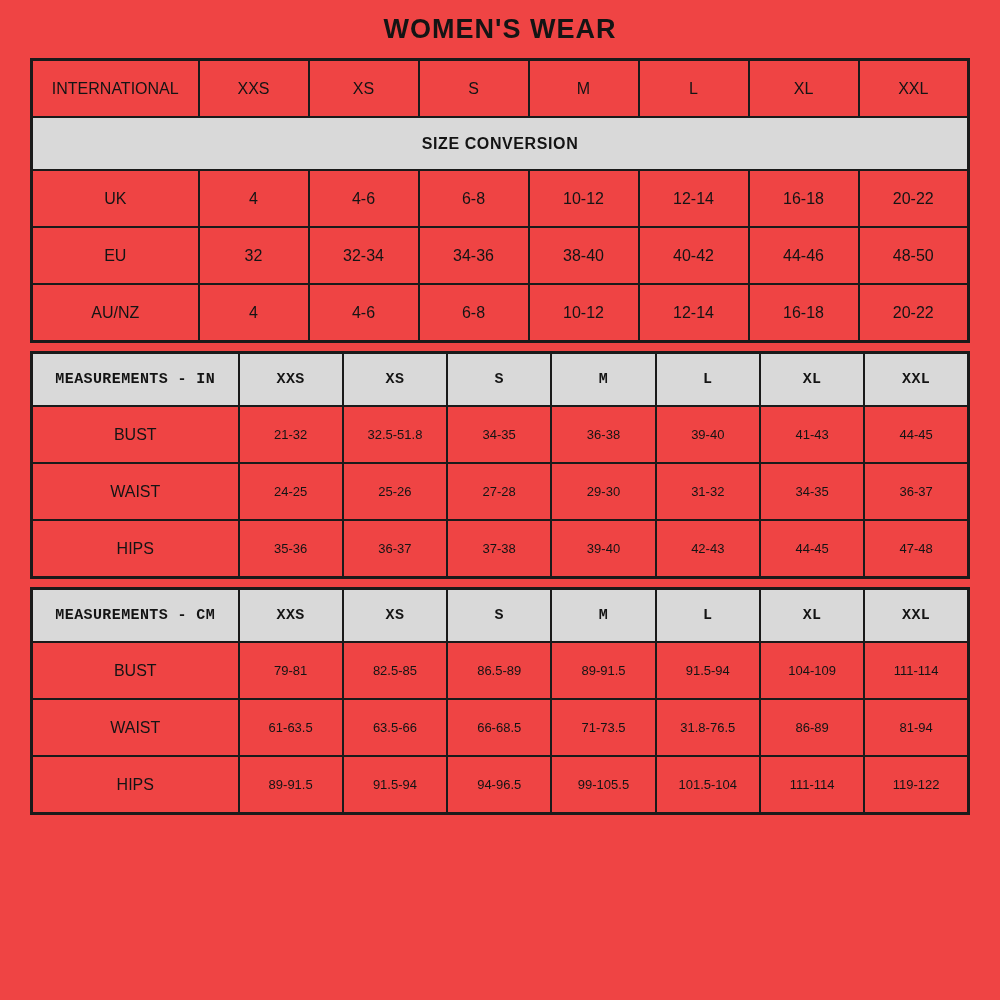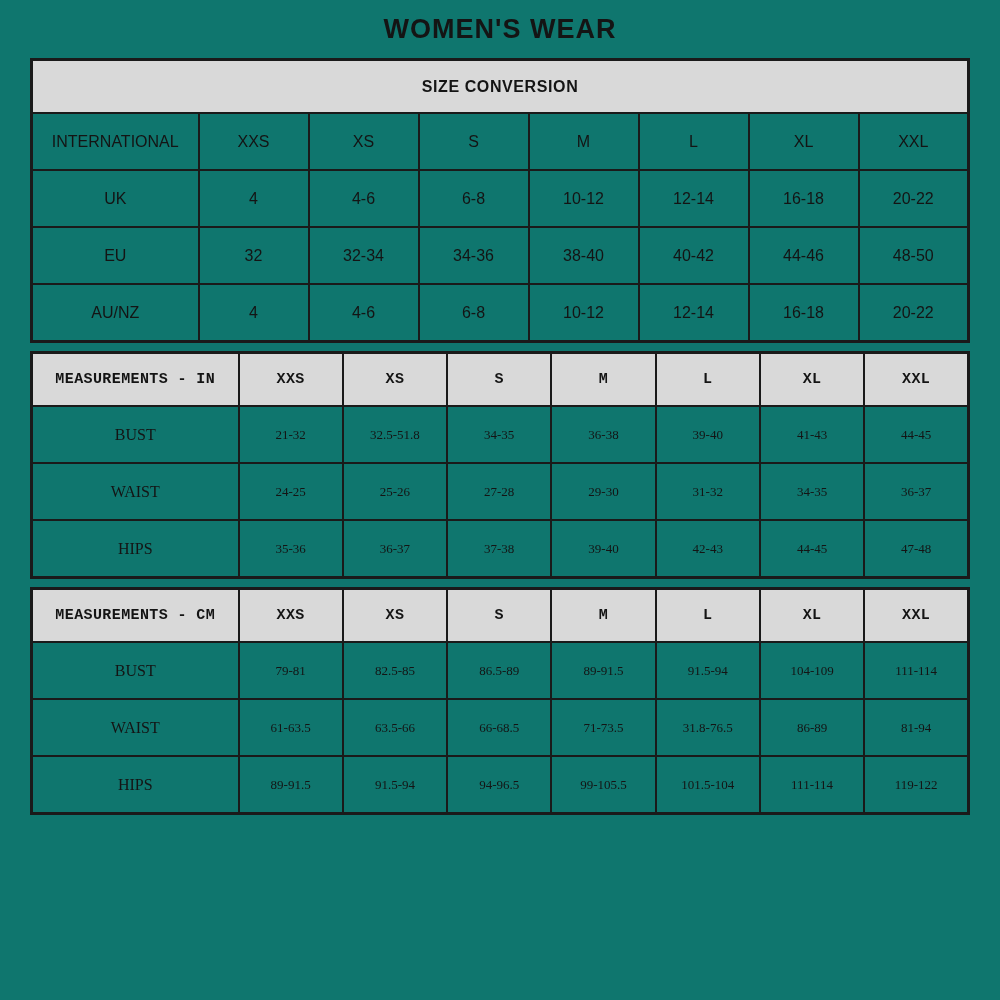--- a/index.html
+++ b/index.html
@@ -1,39 +1,39 @@
 <!DOCTYPE html>
 <html><head>
 <meta charset="utf-8">
 <style>
   html, body { margin:0; padding:0; background:#ffffff; }
   .page {
     width:1000px; height:1000px; box-sizing:border-box;
-    padding-top:14px; background:#0f766e;
+    padding-top:14px; background:#ef4444;
     font-family:"Liberation Sans", sans-serif; color:#141414;
   }
   .title {
     margin:0 0 13px 0; text-align:center;
     font-size:27px; font-weight:700; letter-spacing:1px; color:#141414;
   }
   table {
     border-collapse:collapse; table-layout:fixed;
     width:940px; margin:0 auto 8px auto;
     border:3px solid #1a1a1a;
   }
   td, th {
     border:2px solid #1a1a1a; text-align:center; vertical-align:middle;
     padding:0 2px; color:#141414; overflow:hidden;
   }
   
   .t1 .banner { background:#d9d9d9; height:51px; font-size:16px; font-weight:700; letter-spacing:0.6px; }
   .t1 td { height:55px; font-size:16px; font-weight:400; }
   
   .m th { background:#d9d9d9; height:51px; font-size:15px; font-weight:700; letter-spacing:0.4px;font-family:Liberation Mono, monospace; }
-  .m td { height:55px; font-size:13px; font-weight:400;font-family:Liberation Serif, serif; }
+  .m td { height:55px; font-size:13px; font-weight:400; }
   .m td.lbl { font-size:16px; }
 </style>
 </head>
 <body>
 
 <div class="page">
 
   <h1 class="title">WOMEN'S WEAR</h1>
 
   <table class="t1">
@@ -42,31 +42,31 @@
       <col>
         <col>
         <col>
         <col>
         <col>
         <col>
         <col>
     </colgroup>
     <tbody>
         <tr>
-      <th class="banner" colspan="8">SIZE CONVERSION</th>
-    </tr>
-    <tr>
       <td>INTERNATIONAL</td>
       <td>XXS</td>
       <td>XS</td>
       <td>S</td>
       <td>M</td>
       <td>L</td>
       <td>XL</td>
       <td>XXL</td>
+    </tr>
+    <tr>
+      <th class="banner" colspan="8">SIZE CONVERSION</th>
     </tr>
     <tr>
       <td>UK</td>
       <td>4</td>
       <td>4-6</td>
       <td>6-8</td>
       <td>10-12</td>
       <td>12-14</td>
       <td>16-18</td>
       <td>20-22</td>

